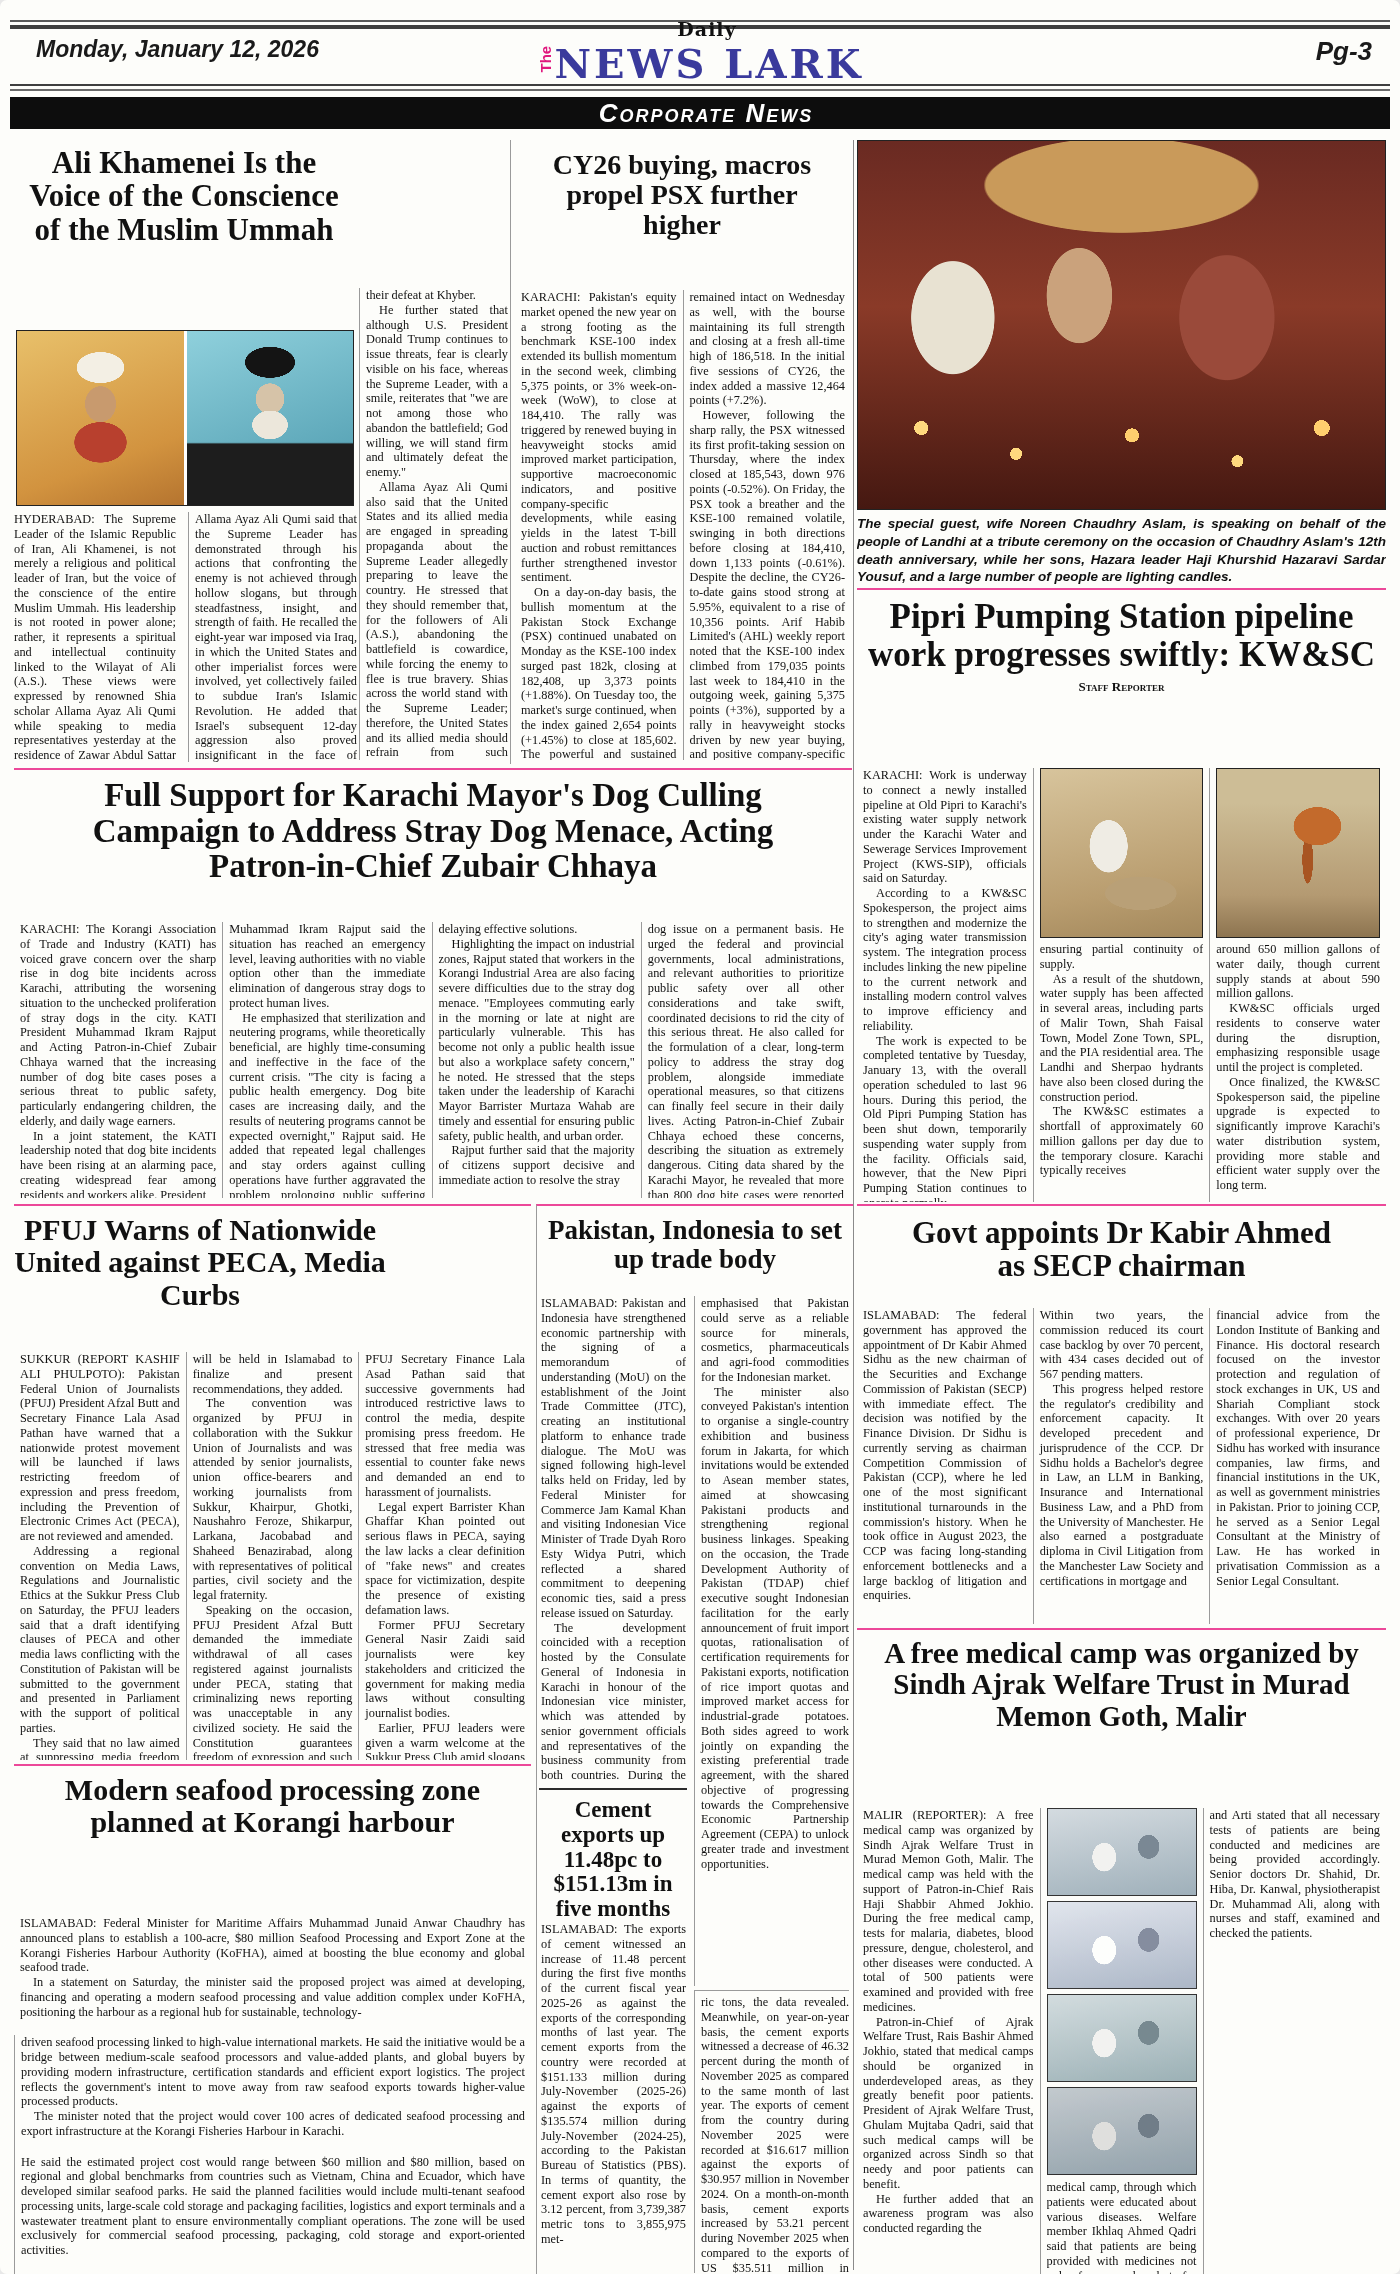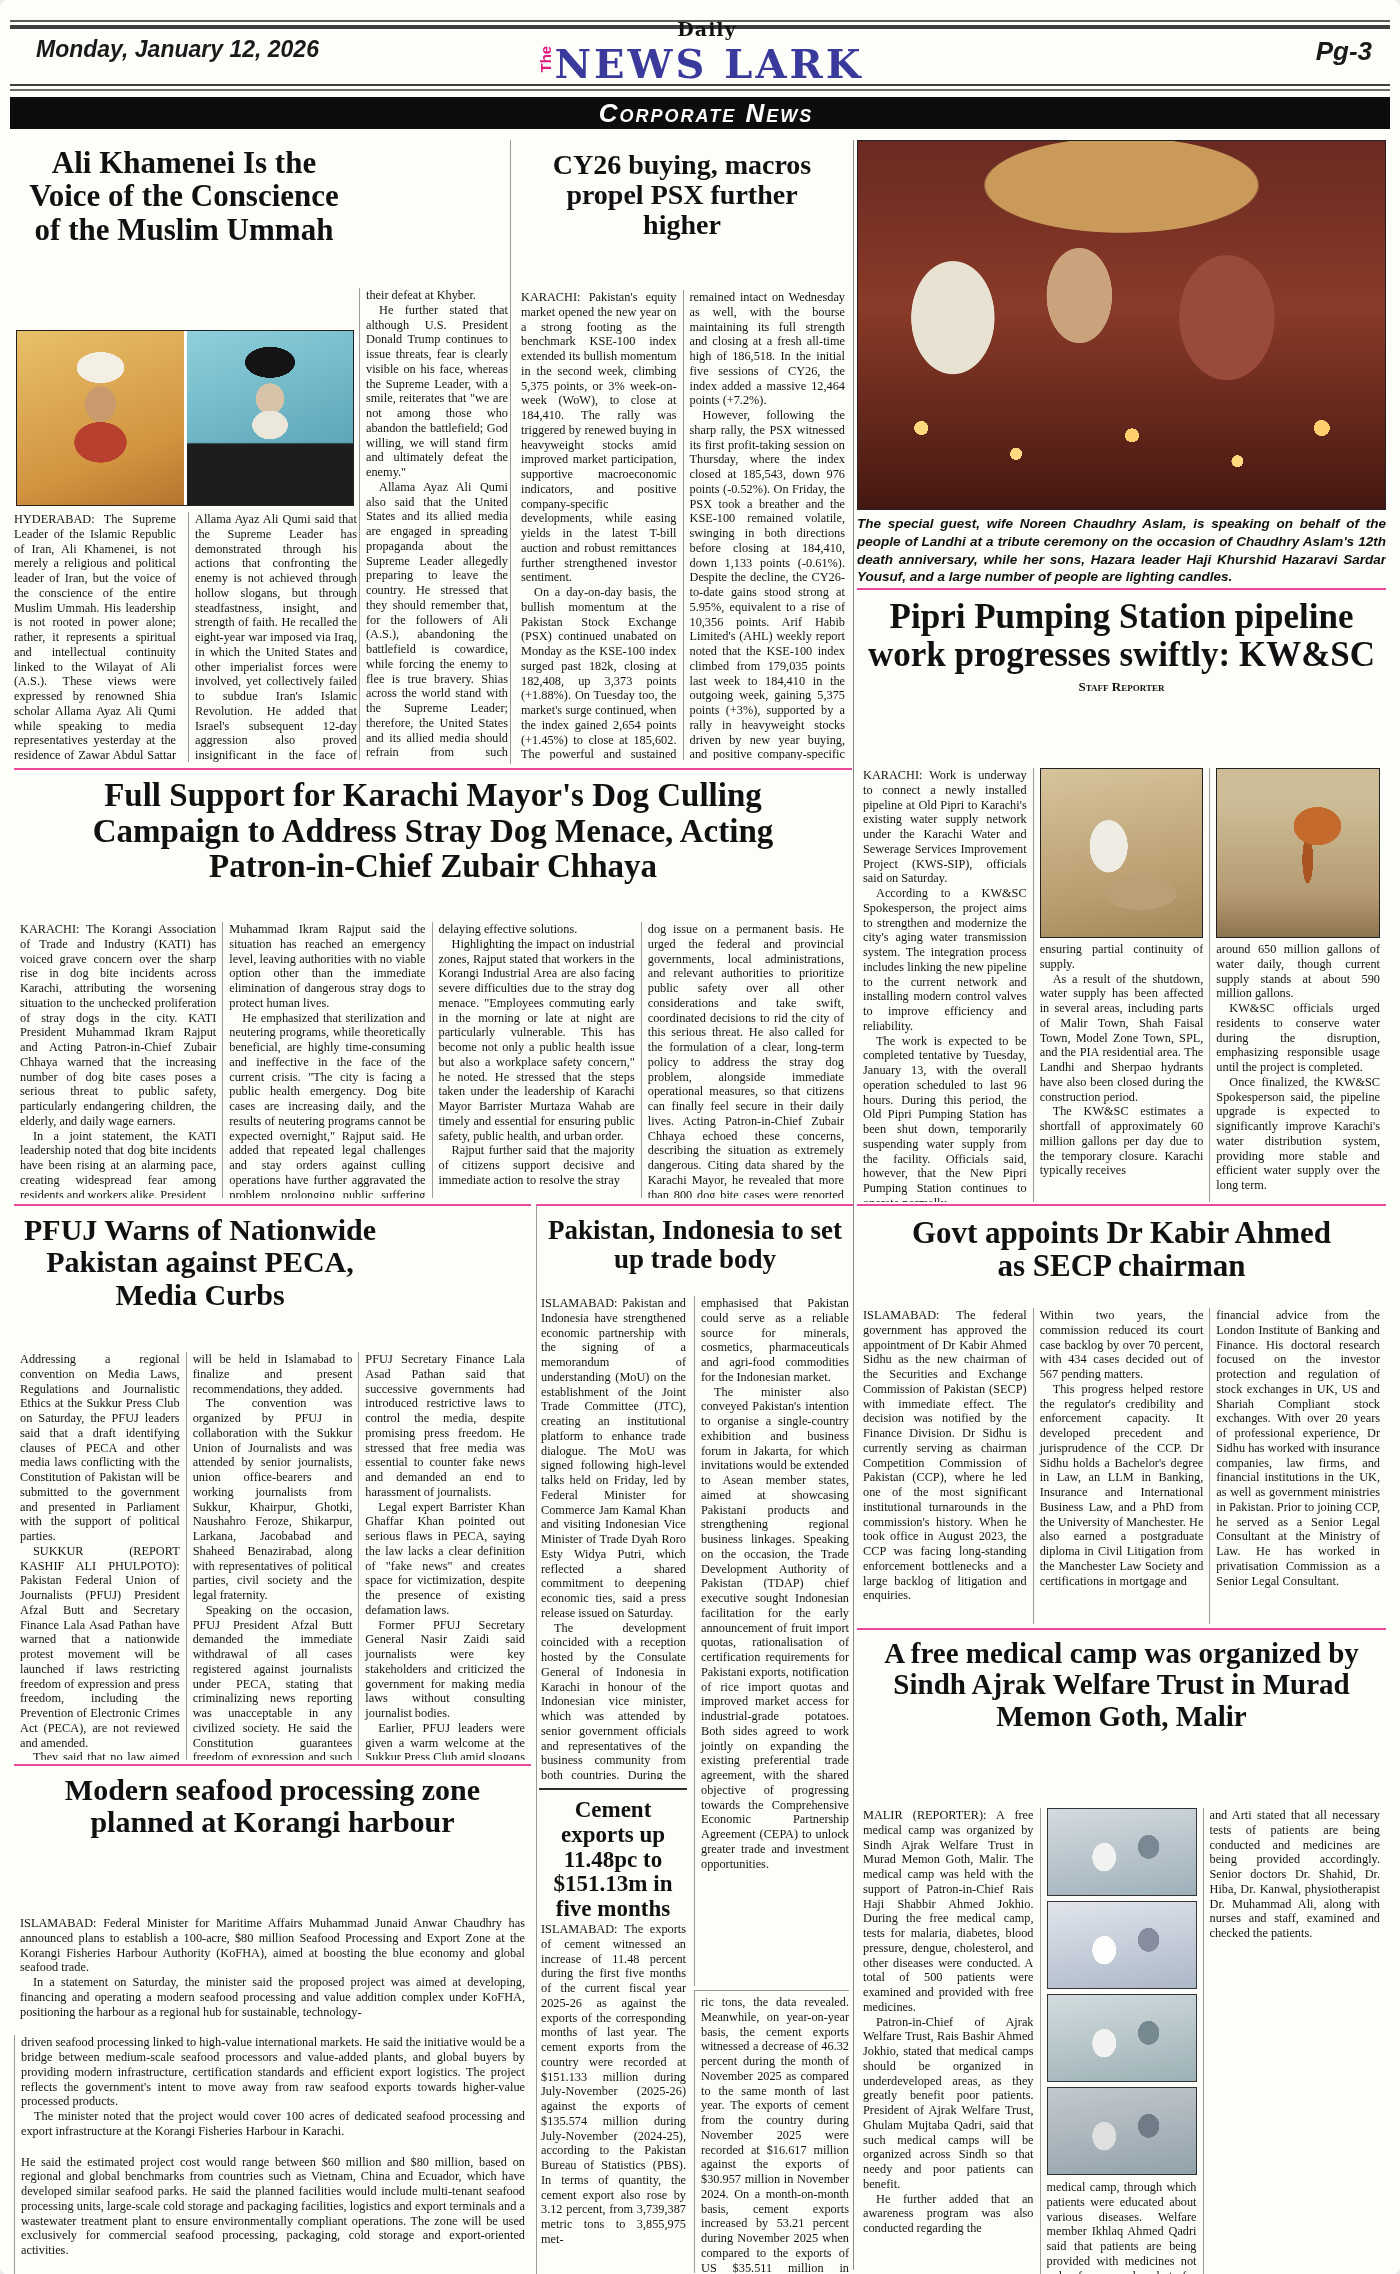--- a/index.html
+++ b/index.html
@@ -178,25 +178,25 @@
           <p>Highlighting the impact on industrial zones, Rajput stated that workers in the Korangi Industrial Area are also facing severe difficulties due to the stray dog menace. "Employees commuting early in the morning or late at night are particularly vulnerable. This has become not only a public health issue but also a workplace safety concern," he noted. He stressed that the steps taken under the leadership of Karachi Mayor Barrister Murtaza Wahab are timely and essential for ensuring public safety, public health, and urban order.</p>
           <p>Rajput further said that the majority of citizens support decisive and immediate action to resolve the stray</p>
         </div>
       <div class="col textcol">
           <p>dog issue on a permanent basis. He urged the federal and provincial governments, local administrations, and relevant authorities to prioritize public safety over all other considerations and take swift, coordinated decisions to rid the city of this serious threat. He also called for the formulation of a clear, long-term policy to address the stray dog problem, alongside immediate operational measures, so that citizens can finally feel secure in their daily lives. Acting Patron-in-Chief Zubair Chhaya echoed these concerns, describing the situation as extremely dangerous. Citing data shared by the Karachi Mayor, he revealed that more than 800 dog bite cases were reported in Karachi during just the first five days of 2026.</p>
         </div>
     </div>
   </div>
 
   <div class="article topline" id="art-pfuj" style="left:14px;top:1204px;width:517px;height:560px;">
-    <div class="headline" style="position:absolute;left:0;top:8px;width:372px;font-size:30px;">PFUJ Warns of Nationwide Pakistan against PECA, Media Curbs</div>
+    <div class="headline" style="position:absolute;left:0;top:8px;width:372px;font-size:30px;">PFUJ Warns of Nationwide United against PECA, Media Curbs</div>
     <div class="cols" style="top:146px;left:0;right:0;bottom:6px;">
       <div class="col textcol">
+          <p>SUKKUR (REPORT KASHIF ALI PHULPOTO): Pakistan Federal Union of Journalists (PFUJ) President Afzal Butt and Secretary Finance Lala Asad Pathan have warned that a nationwide protest movement will be launched if laws restricting freedom of expression and press freedom, including the Prevention of Electronic Crimes Act (PECA), are not reviewed and amended.</p>
           <p>Addressing a regional convention on Media Laws, Regulations and Journalistic Ethics at the Sukkur Press Club on Saturday, the PFUJ leaders said that a draft identifying clauses of PECA and other media laws conflicting with the Constitution of Pakistan will be submitted to the government and presented in Parliament with the support of political parties.</p>
-          <p>SUKKUR (REPORT KASHIF ALI PHULPOTO): Pakistan Federal Union of Journalists (PFUJ) President Afzal Butt and Secretary Finance Lala Asad Pathan have warned that a nationwide protest movement will be launched if laws restricting freedom of expression and press freedom, including the Prevention of Electronic Crimes Act (PECA), are not reviewed and amended.</p>
           <p>They said that no law aimed at suppressing media freedom would be accepted. A central PFUJ convention</p>
         </div>
       <div class="col textcol">
           <p>will be held in Islamabad to finalize and present recommendations, they added.</p>
           <p>The convention was organized by PFUJ in collaboration with the Sukkur Union of Journalists and was attended by senior journalists, union office-bearers and working journalists from Sukkur, Khairpur, Ghotki, Naushahro Feroze, Shikarpur, Larkana, Jacobabad and Shaheed Benazirabad, along with representatives of political parties, civil society and the legal fraternity.</p>
           <p>Speaking on the occasion, PFUJ President Afzal Butt demanded the immediate withdrawal of all cases registered against journalists under PECA, stating that criminalizing news reporting was unacceptable in any civilized society. He said the Constitution guarantees freedom of expression and such laws were being used to silence dissent.</p>
         </div>
       <div class="col textcol">
           <p>PFUJ Secretary Finance Lala Asad Pathan said that successive governments had introduced restrictive laws to control the media, despite promising press freedom. He stressed that free media was essential to counter fake news and demanded an end to harassment of journalists.</p>
           <p>Legal expert Barrister Khan Ghaffar Khan pointed out serious flaws in PECA, saying the law lacks a clear definition of "fake news" and creates space for victimization, despite the presence of existing defamation laws.</p>

